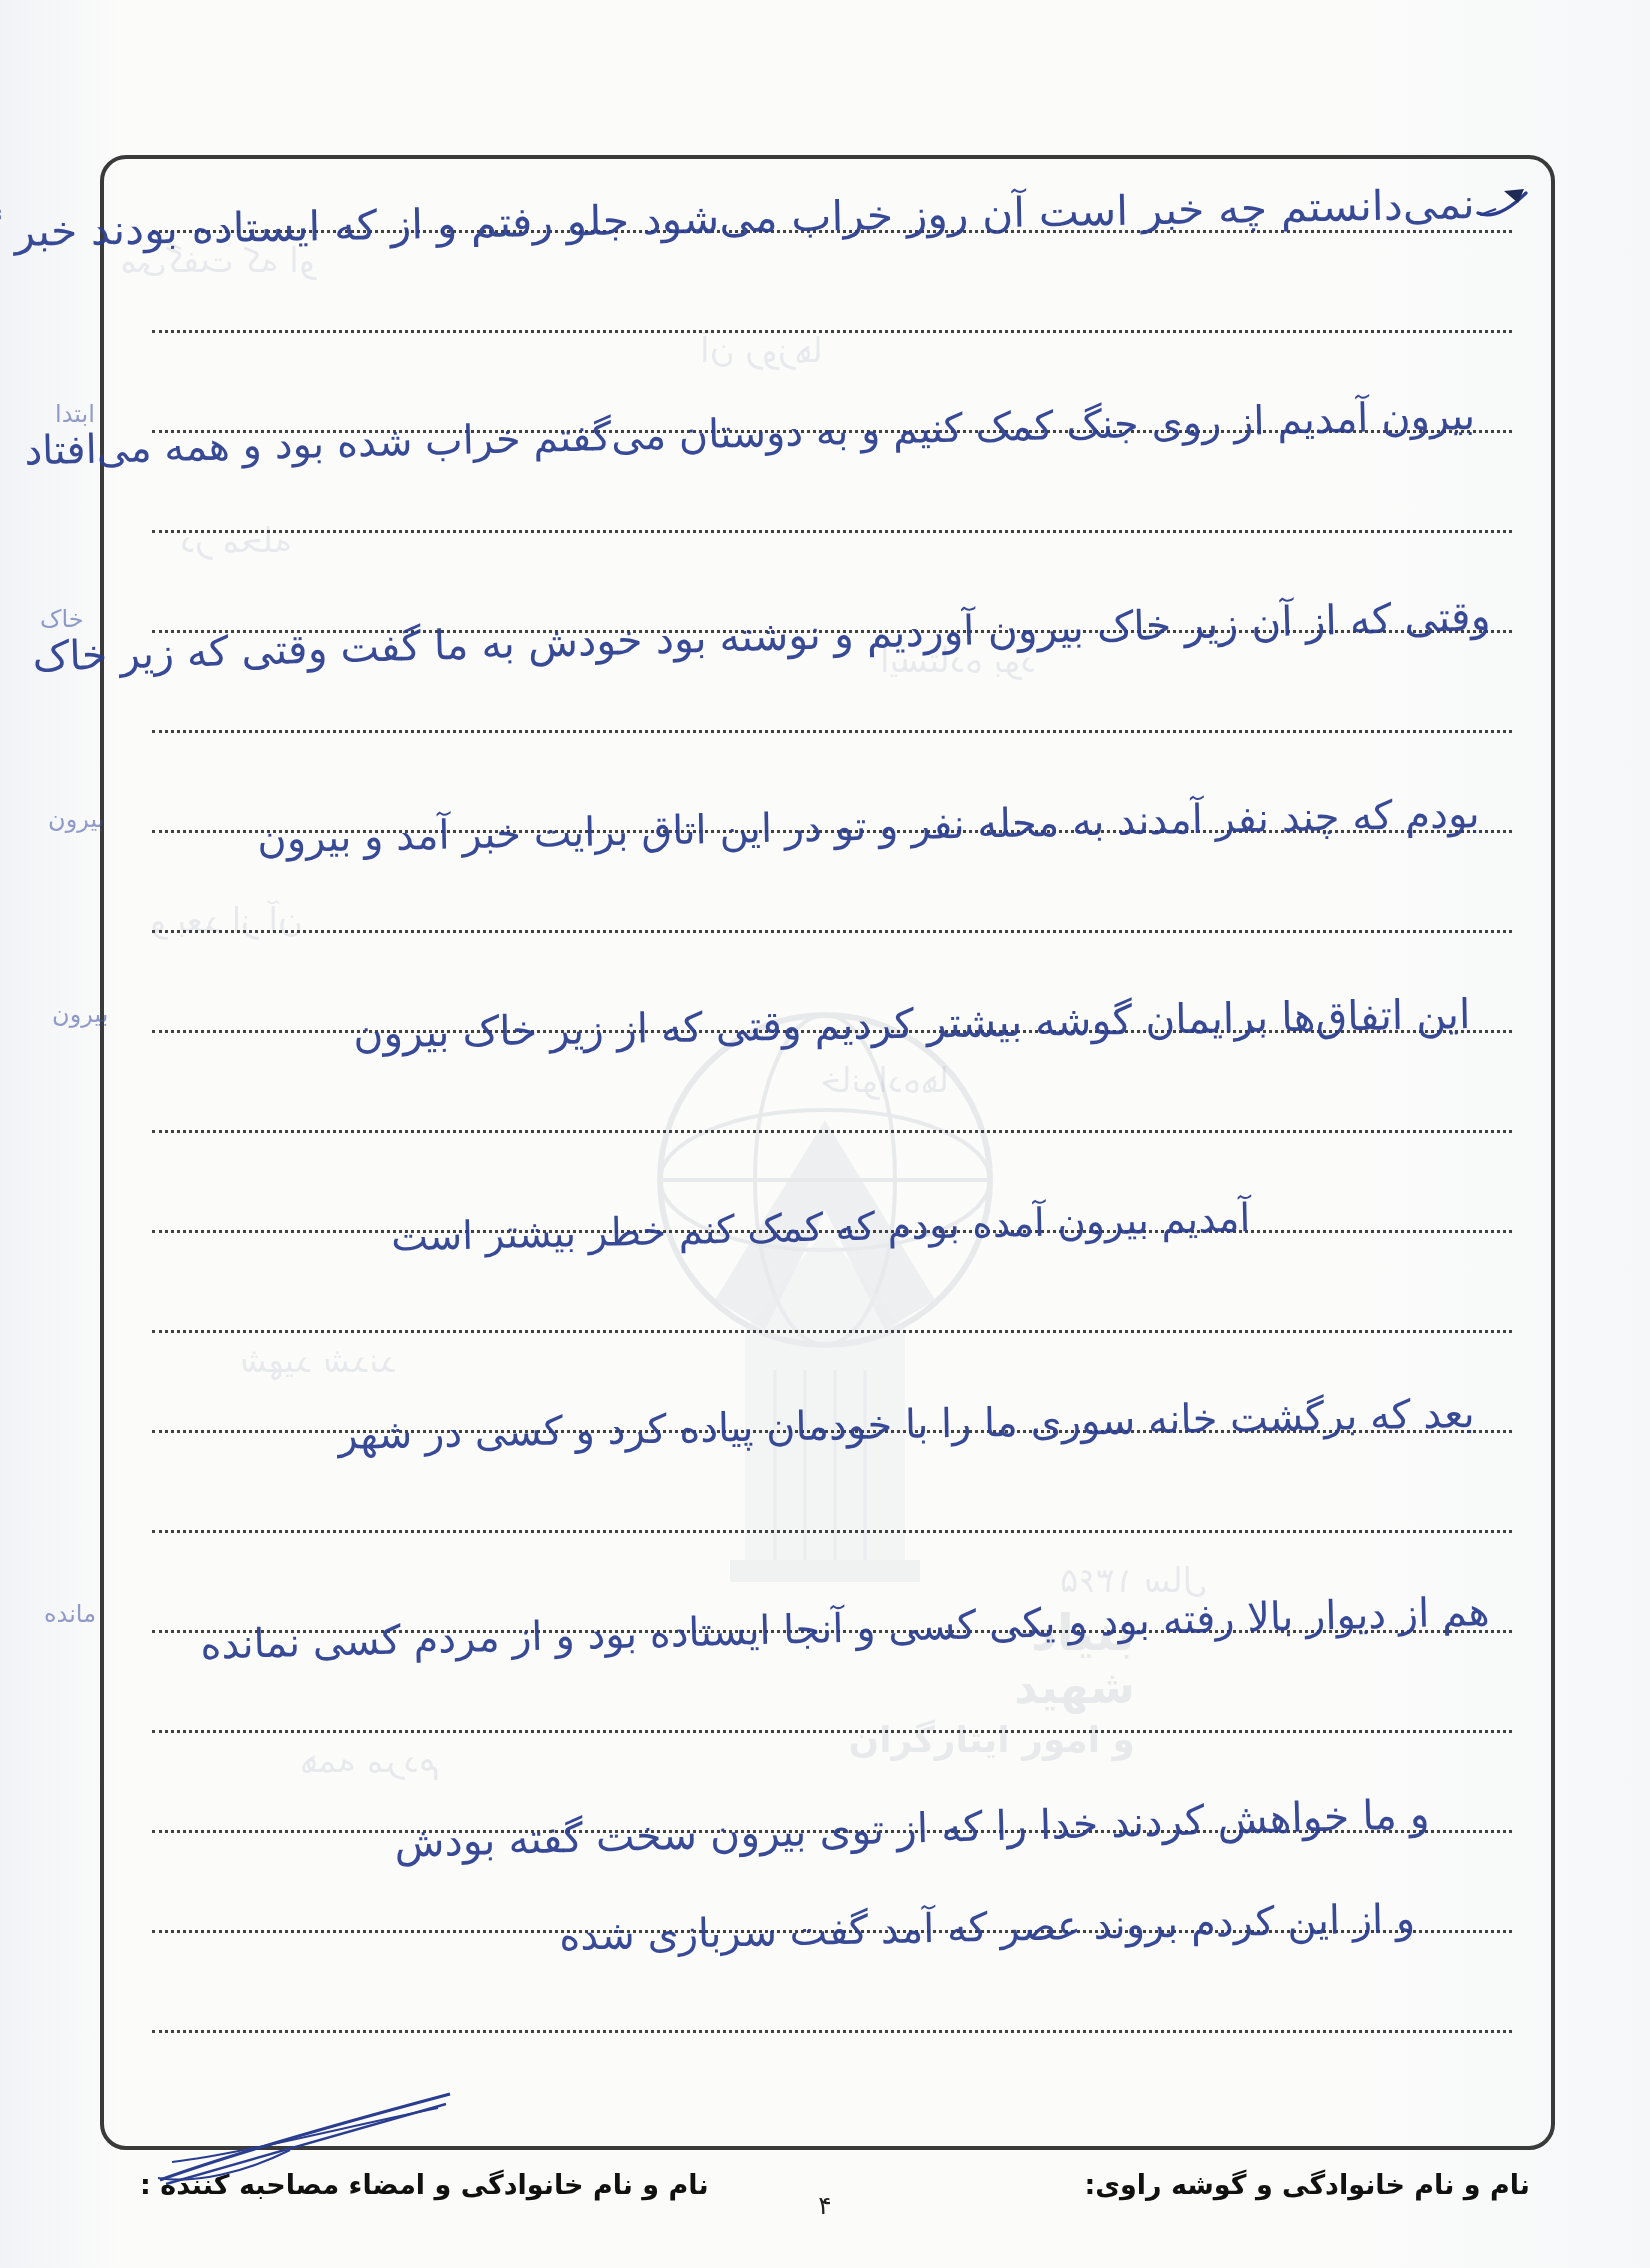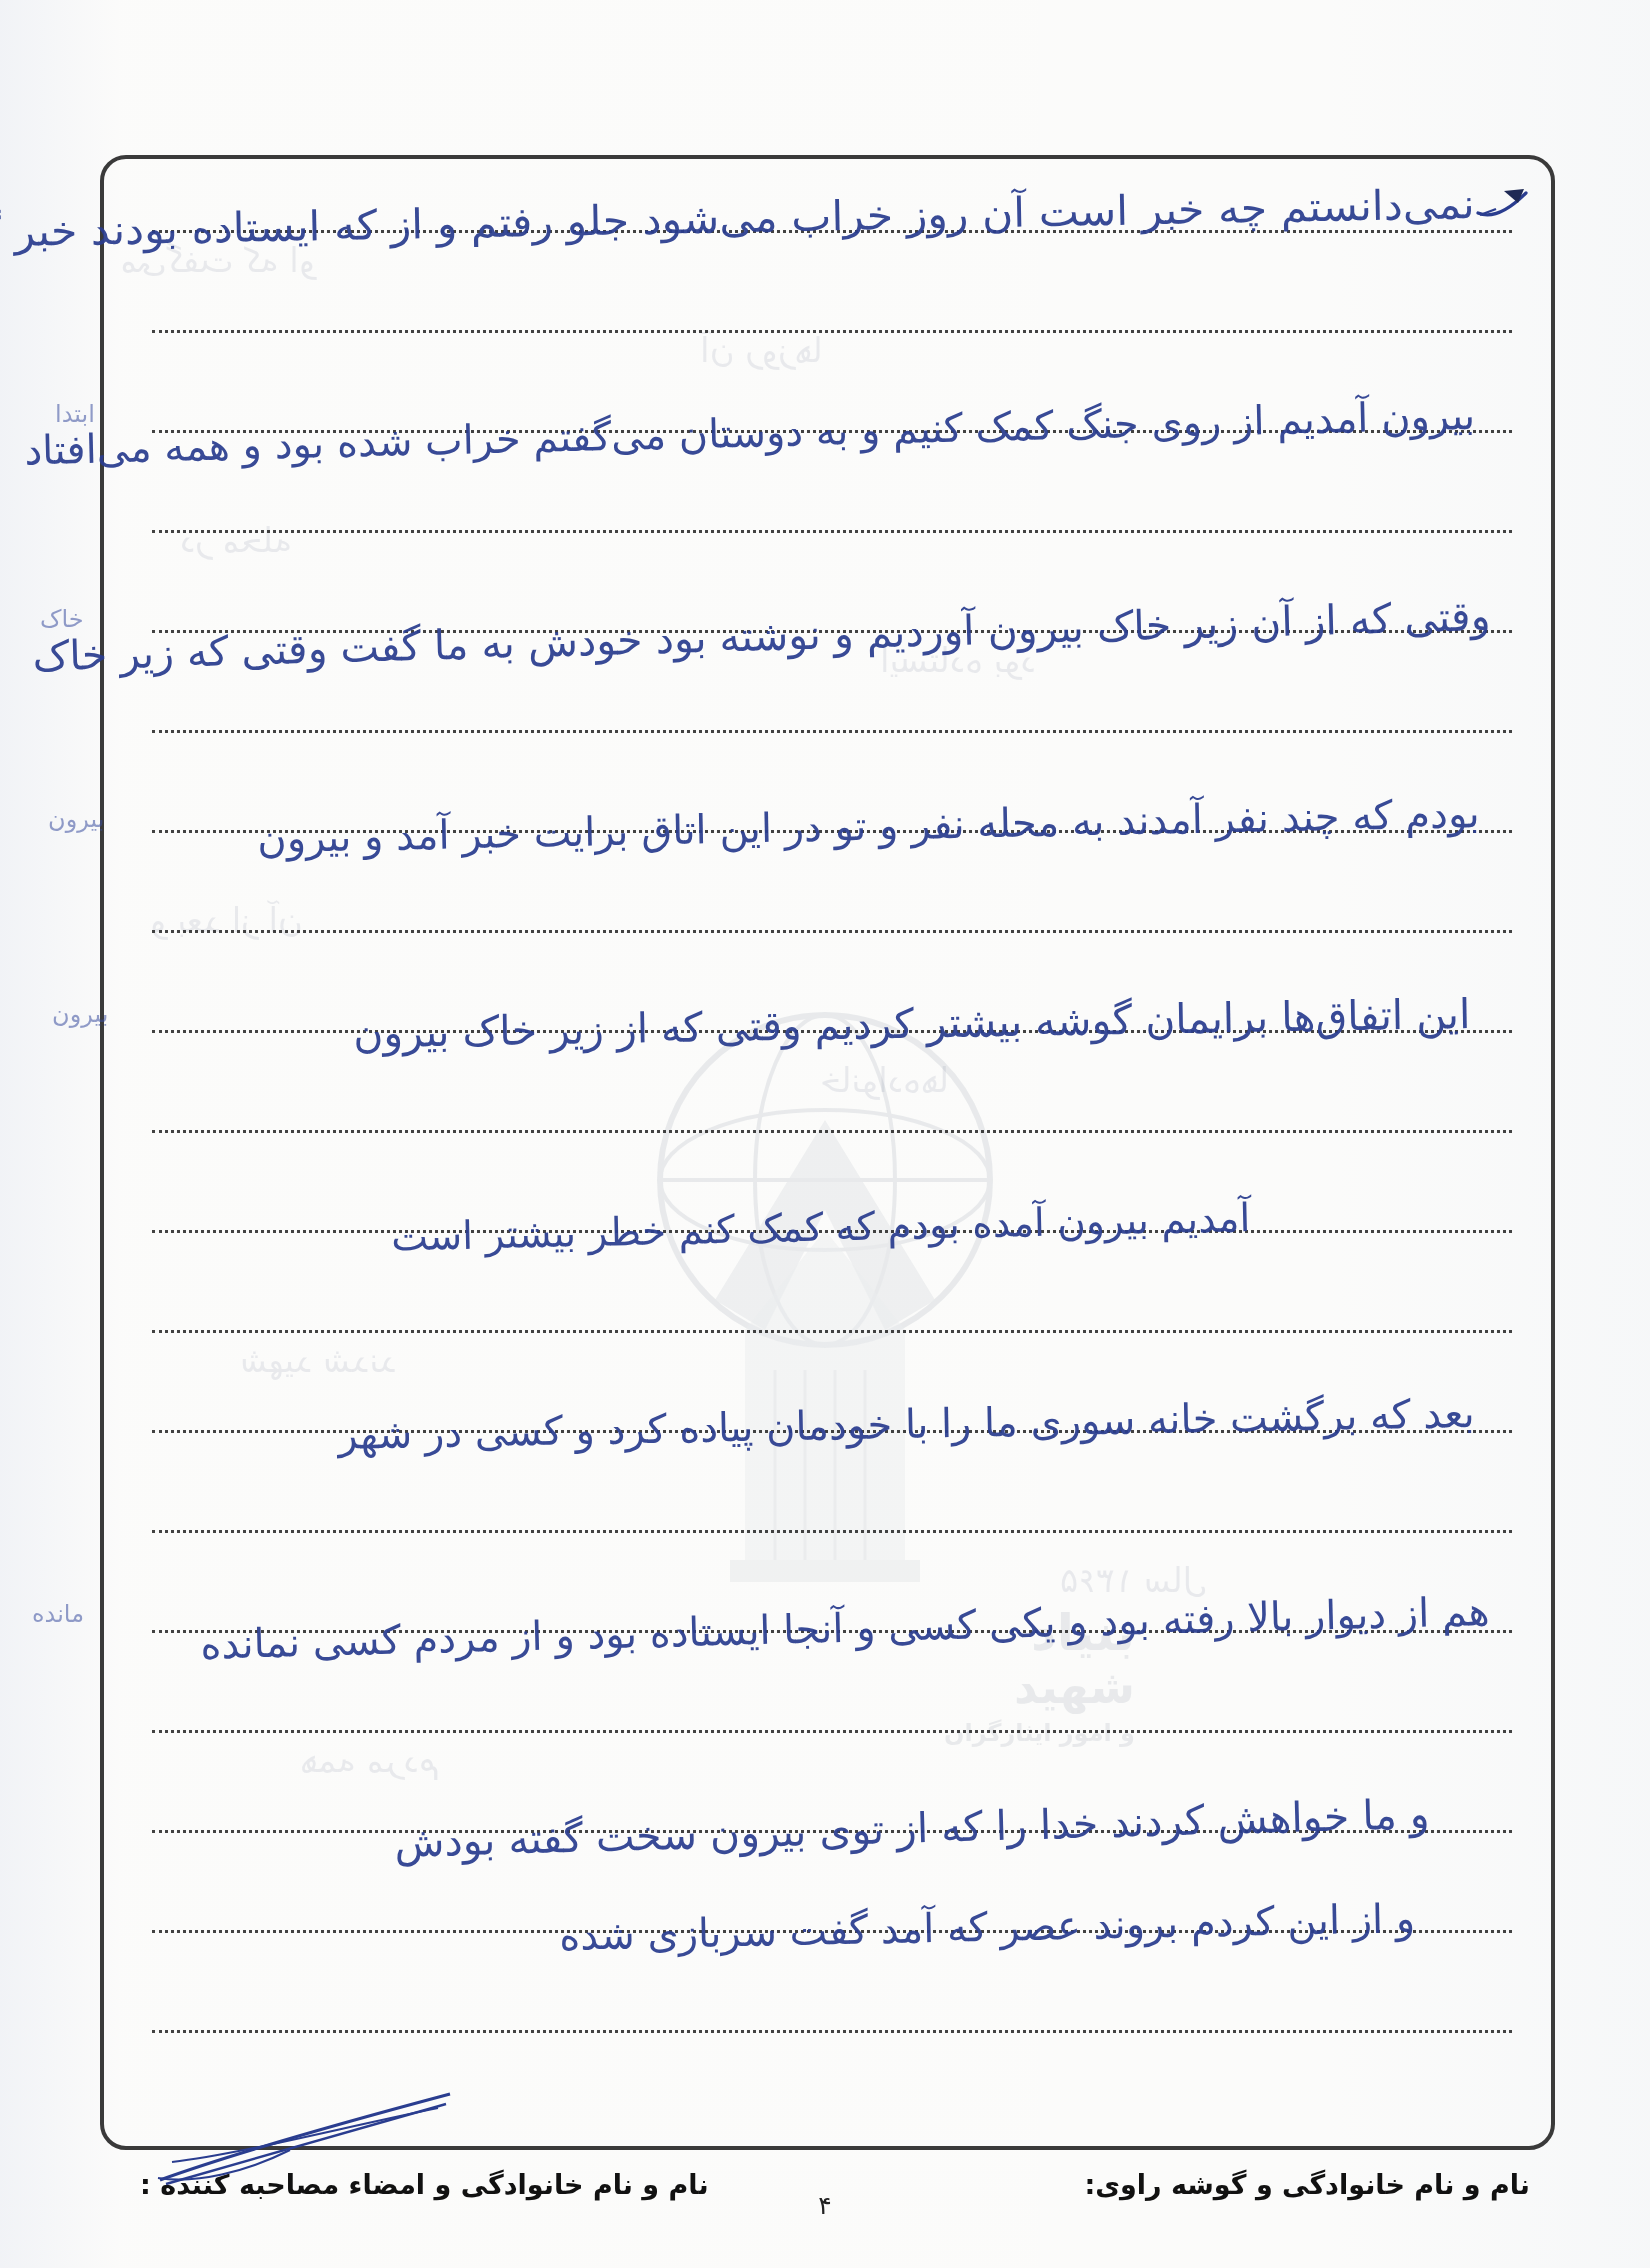--- a/index.html
+++ b/index.html
@@ -185,21 +185,21 @@
       <g stroke="#6c7a8c" stroke-width="3" opacity="0.8">
         <line x1="260" y1="370" x2="260" y2="560"></line>
         <line x1="290" y1="370" x2="290" y2="560"></line>
         <line x1="320" y1="370" x2="320" y2="560"></line>
         <line x1="350" y1="370" x2="350" y2="560"></line>
       </g>
       <rect x="215" y="560" width="190" height="22" fill="#6c7a8c" opacity="0.6"></rect>
     </svg>
     <div class="wm-text" style="top:604px; font-size:50px;">بنیاد</div>
     <div class="wm-text" style="top:660px; font-size:46px;">شهید</div>
-    <div class="wm-text" style="top:719px; font-size:24px;">و امور ایثارگران</div>
+    <div class="wm-text" style="top:719px; font-size:36px;">و امور ایثارگران</div>
   </div>
 
   <div class="lines">
     <div class="rule" style="top:0px;"></div>
     <div class="rule" style="top:100px;"></div>
     <div class="rule" style="top:200px;"></div>
     <div class="rule" style="top:300px;"></div>
     <div class="rule" style="top:400px;"></div>
     <div class="rule" style="top:500px;"></div>
     <div class="rule" style="top:600px;"></div>
@@ -244,21 +244,21 @@
     <div class="hw" style="right:160px; top:1588px; transform: rotate(-1.5deg); font-size:40px;">هم از دیوار بالا رفته بود و یکی کسی و آنجا ایستاده بود و از مردم کسی نمانده</div>
 
     <div class="hw" style="right:220px; top:1790px; transform: rotate(-1.6deg); font-size:41px;">و ما خواهش کردند خدا را که از توی بیرون سخت گفته بودش</div>
 
     <div class="hw" style="right:235px; top:1895px; transform: rotate(-1.2deg); font-size:40px;">و از این کردم بروند عصر که آمد گفت سربازی شده</div>
 
     <div class="corner-scrawl" style="left:55px;  top:400px;">ابتدا</div>
     <div class="corner-scrawl" style="left:40px;  top:605px;text-align:center;">خاک</div>
     <div class="corner-scrawl" style="left:48px;  top:805px;">بیرون</div>
     <div class="corner-scrawl" style="left:52px;  top:1000px;">بیرون</div>
-    <div class="corner-scrawl" style="left:32px;  top:1600px;">مانده</div>
+    <div class="corner-scrawl" style="left:44px;  top:1600px;">مانده</div>
   </div>
 
   <div class="footer-row">
     <div class="footer-label">نام و نام خانوادگی و امضاء مصاحبه کننده :</div>
     <div class="footer-label">نام و نام خانوادگی و گوشه راوی:</div>
   </div>
 
   <div class="sig-swirl">
     <svg width="330" height="110" viewBox="0 0 330 110" aria-hidden="true">
       <path d="M10 92 C60 74, 150 46, 300 6" fill="none" stroke="#2a3d8f" stroke-width="3"></path>

